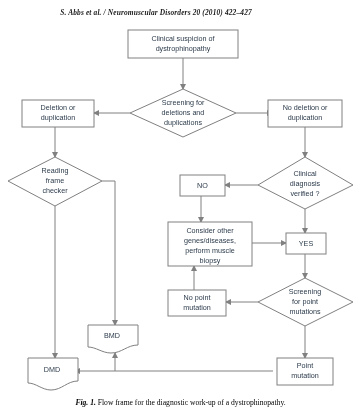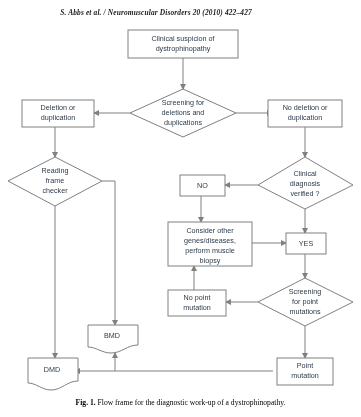--- a/index.html
+++ b/index.html
@@ -40,20 +40,21 @@
     left: 0;
     width: 361px;
     text-align: center;
     font-family: "Liberation Serif", serif;
     font-size: 7.6px;
     color: #000000;
     white-space: nowrap;
   }
   .figure-caption .cap-label {
     font-weight: 700;
+    font-style: italic;
   }
   svg#flowchart {
     position: absolute;
     top: 0;
     left: 0;
   }
   svg#flowchart .shape {
     fill: #ffffff;
     stroke: #808080;
     stroke-width: 1;

